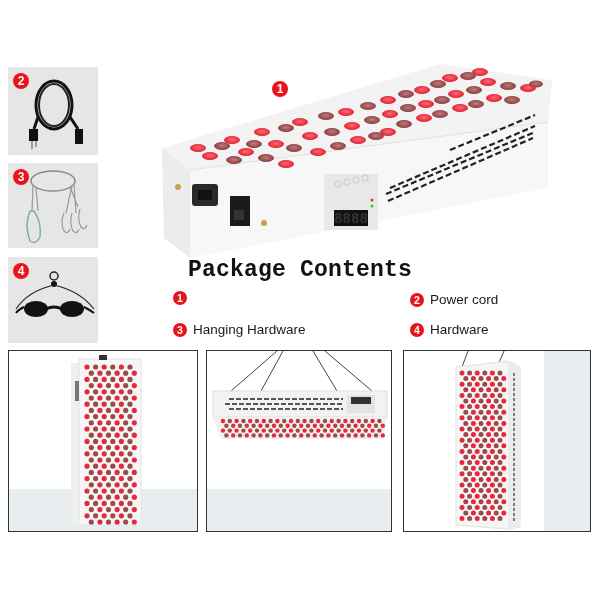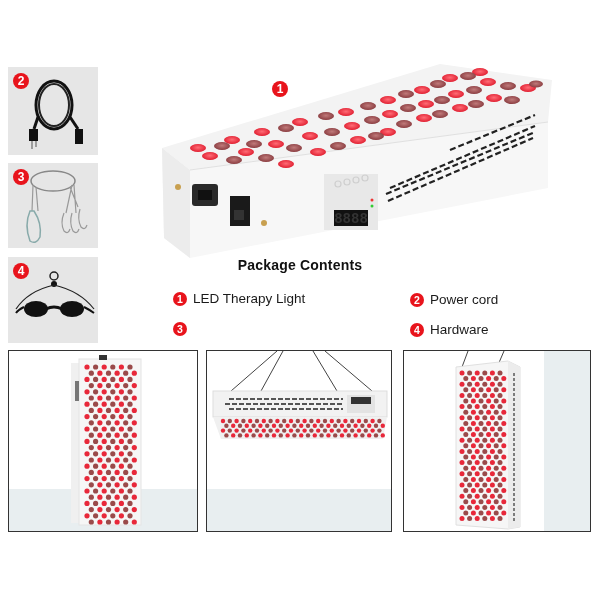--- a/index.html
+++ b/index.html
@@ -10,21 +10,21 @@
   .thumb svg { position: absolute; left: 0; top: 0; }
   .badge { position: absolute; width: 16px; height: 16px; border-radius: 50%; background: #e8141c;
            color: #fff; font-weight: bold; font-size: 12px; line-height: 16px; text-align: center;
            font-family: "Liberation Sans", sans-serif; }
   .thumb .badge { left: 5px; top: 6px; }
 
   .hero { position: absolute; left: 150px; top: 60px; width: 440px; height: 200px; }
   .hero .badge { left: 122px; top: 21px; }
 
   .title { position: absolute; left: 0; width: 600px; top: 257px; text-align: center;
-           font-size: 14px; font-weight: bold; font-family: Liberation Sans, sans-serif; letter-spacing: 0.2px; }
+           font-size: 23px; font-weight: bold; font-family: Liberation Mono, monospace; letter-spacing: 0.2px; }
 
   .legend-item { position: absolute; display: flex; align-items: center; font-size: 13.5px; color: #1a1a1a; }
   .legend-item .badge { position: static; margin-right: 6px; width: 14px; height: 14px; line-height: 14px; font-size: 10.5px; }
 
   .panel { position: absolute; top: 350px; height: 182px; border: 1.5px solid #333; background: #ffffff; overflow: hidden; }
   .panel .floor { position: absolute; left: 0; right: 0; bottom: 0; height: 42px; background: #e8eef0; }
   .panel svg { position: absolute; left: 0; top: 0; }
 </style>
 </head>
 <body>
@@ -169,28 +169,28 @@
     <circle cx="222" cy="140" r="1.5" fill="#e33"></circle>
     <circle cx="222" cy="146" r="1.5" fill="#3c3"></circle>
   </svg>
   <div class="badge">1</div>
 </div>
 
 <div class="title">Package Contents</div>
 
 <div class="legend-item" style="left:173px;top:291px;">
   <span class="badge">1</span>
-  <span>LED Therapy Light</span>
 </div>
 <div class="legend-item" style="left:410px;top:292px;">
   <span class="badge">2</span>
   <span>Power cord</span>
 </div>
 <div class="legend-item" style="left:173px;top:322px;">
   <span class="badge">3</span>
+  <span>Hanging Hardware</span>
 </div>
 <div class="legend-item" style="left:410px;top:322px;">
   <span class="badge">4</span>
   <span>Hardware</span>
 </div>
 
 <div class="panel" style="left:8px;width:190px;">
   <div class="floor"></div>
   <svg width="190" height="182">
     <rect x="62" y="12" width="10" height="160" fill="#f0f0f0"></rect>

